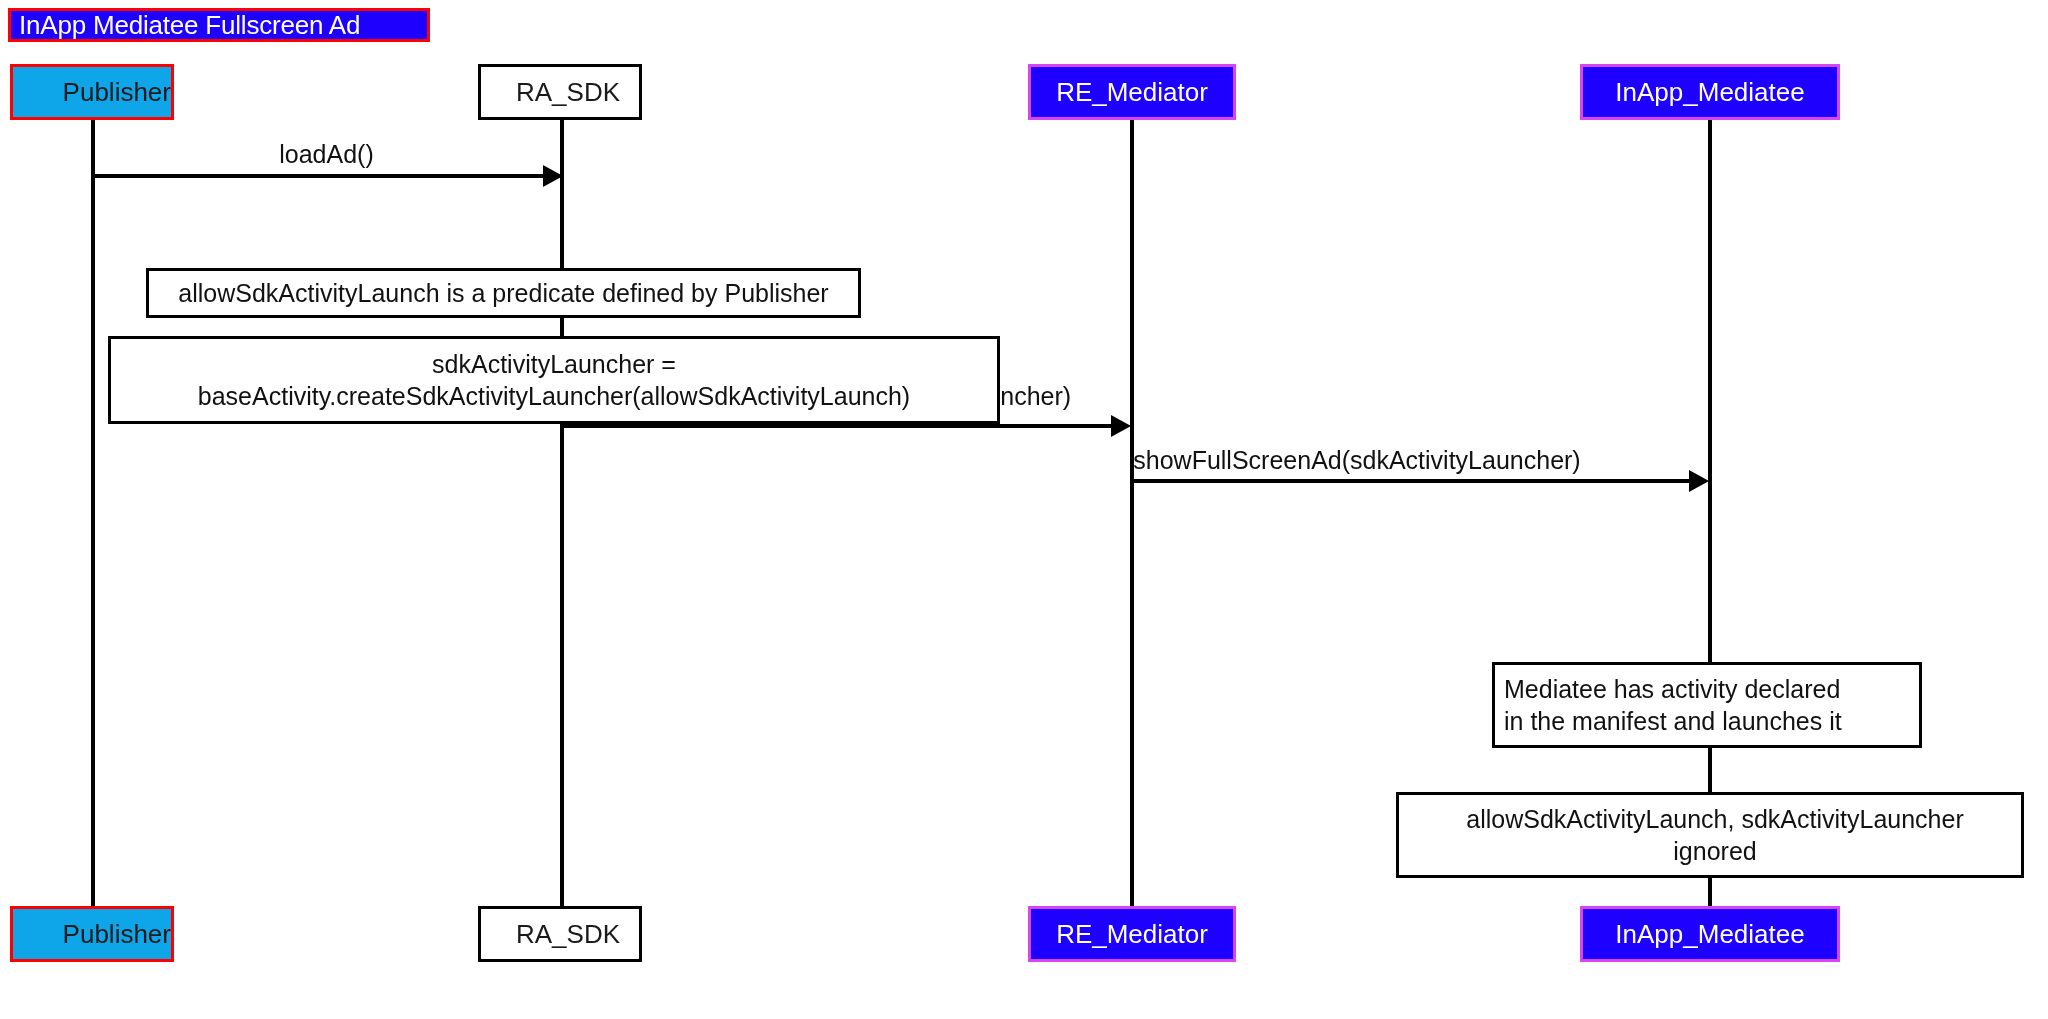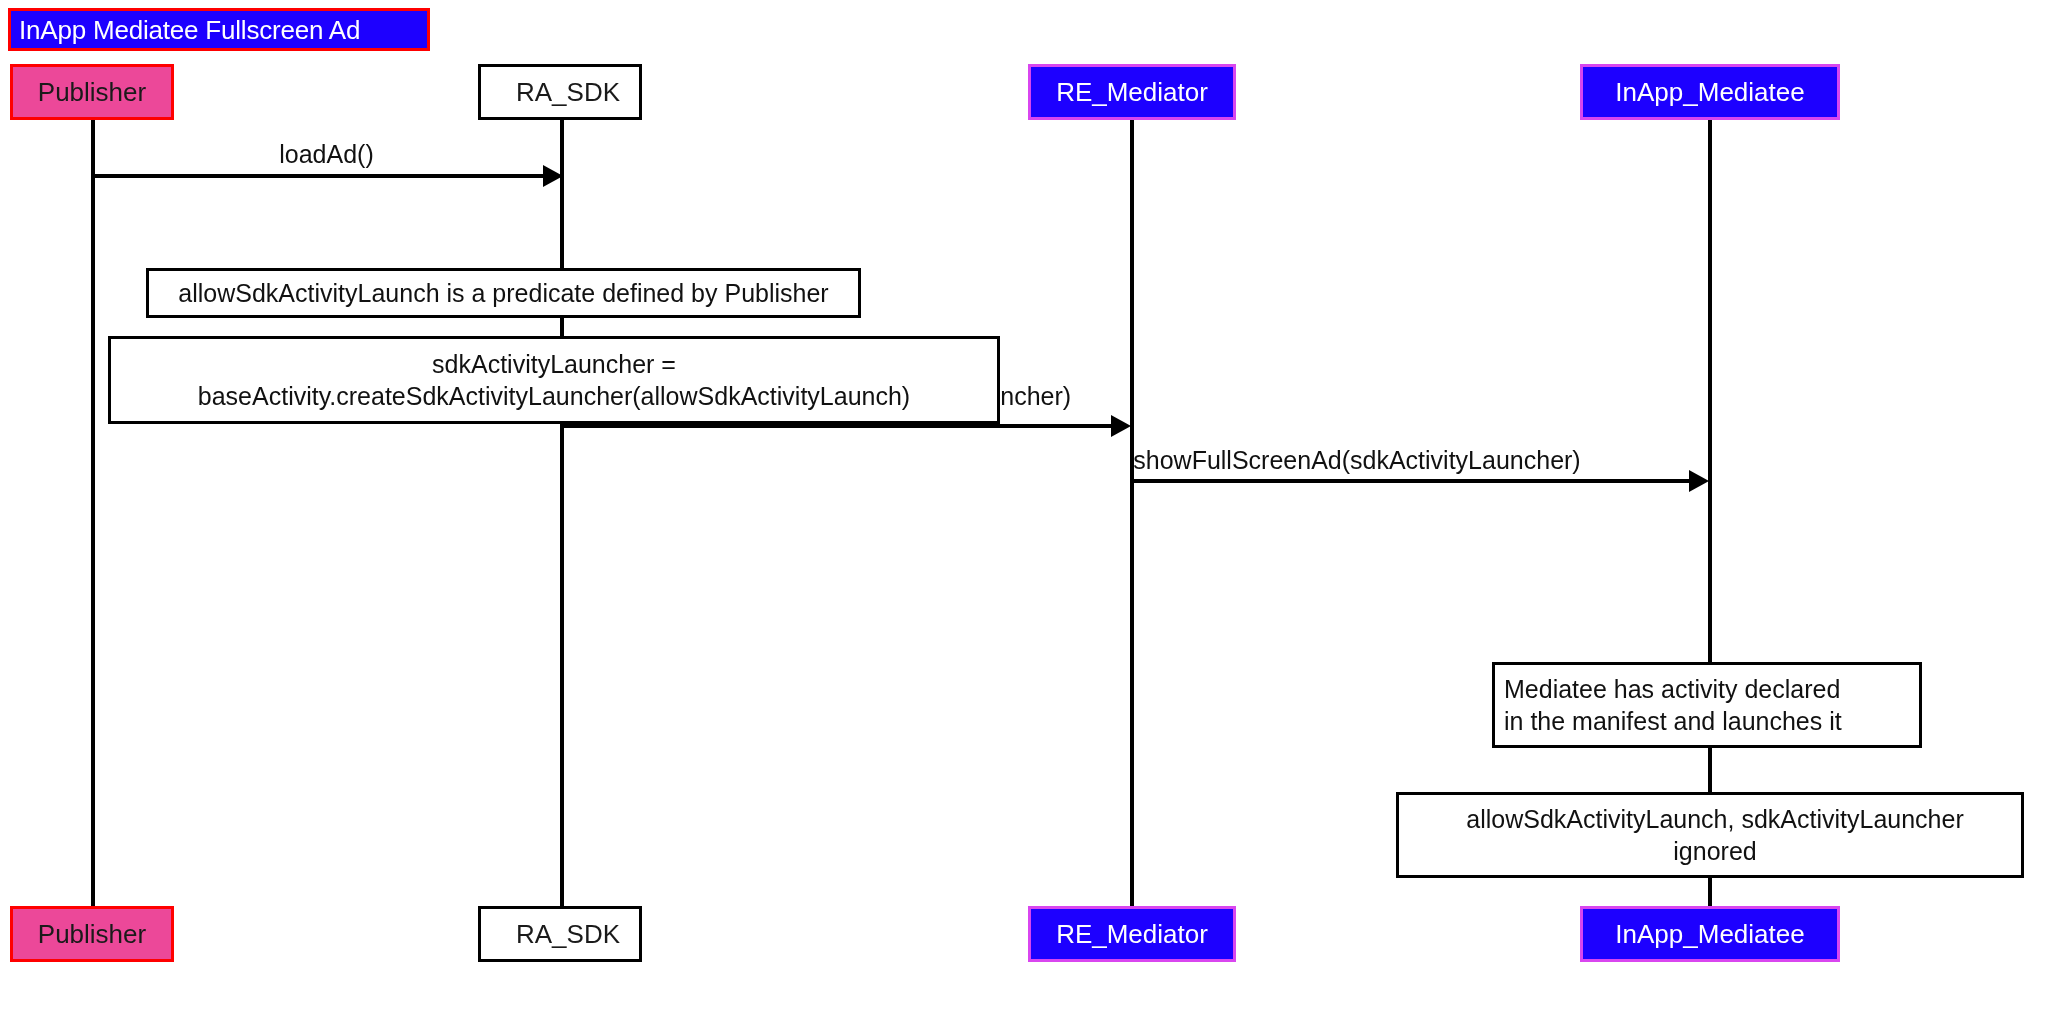--- a/index.html
+++ b/index.html
@@ -1,33 +1,33 @@
 <!DOCTYPE html>
 <html><head>
 <meta charset="utf-8">
 <style>
   html,body{margin:0;padding:0;background:#ffffff;}
   body{width:2048px;height:1019px;position:relative;overflow:hidden;
        font-family:"Liberation Sans","DejaVu Sans",sans-serif;}
   #stage{position:absolute;left:0;top:0;width:2048px;height:1019px;}
 
   
-  .title-box{position:absolute;left:8px;top:8px;width:422px;height:43px;
+  .title-box{position:absolute;left:8px;top:8px;width:422px;height:34px;
     background:#1d00ff;border:3px solid #ff0000;box-sizing:border-box;
     display:flex;align-items:center;}
   .title-box .t{color:#ffffff;font-size:26px;line-height:1;padding-left:8px;
     white-space:nowrap;letter-spacing:-0.2px;}
 
   
   .plife{position:absolute;box-sizing:border-box;display:flex;
     align-items:center;justify-content:center;}
   .plife .lbl{font-size:26px;line-height:1;white-space:nowrap;}
   .plife.plain{background:#ffffff;border:3px solid #000000;}
   .plife.plain .lbl{color:#1a1a1a;margin-left:16px;}
-  .plife.redb{background:#ec4899;border:3px solid #ff0000;}
+  .plife.redb{background:#0ea5e9;border:3px solid #ff0000;justify-content:flex-end;}
   .plife.redb .lbl{color:#1a1a1a;}
   .plife.blue{background:#1d00ff;border:3px solid #d946ef;}
   .plife.blue .lbl{color:#ffffff;}
 
   
   .lline{position:absolute;width:4px;background:#000000;}
 
   
   .note{position:absolute;box-sizing:border-box;background:#ffffff;
     border:3px solid #000000;display:flex;flex-direction:column;

